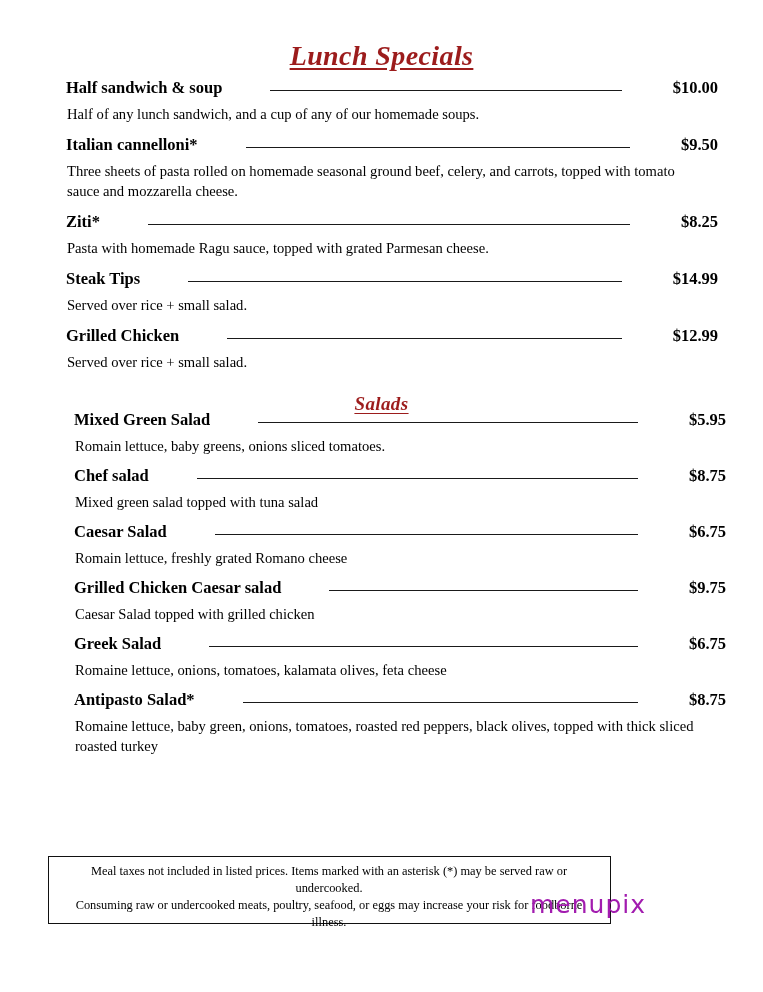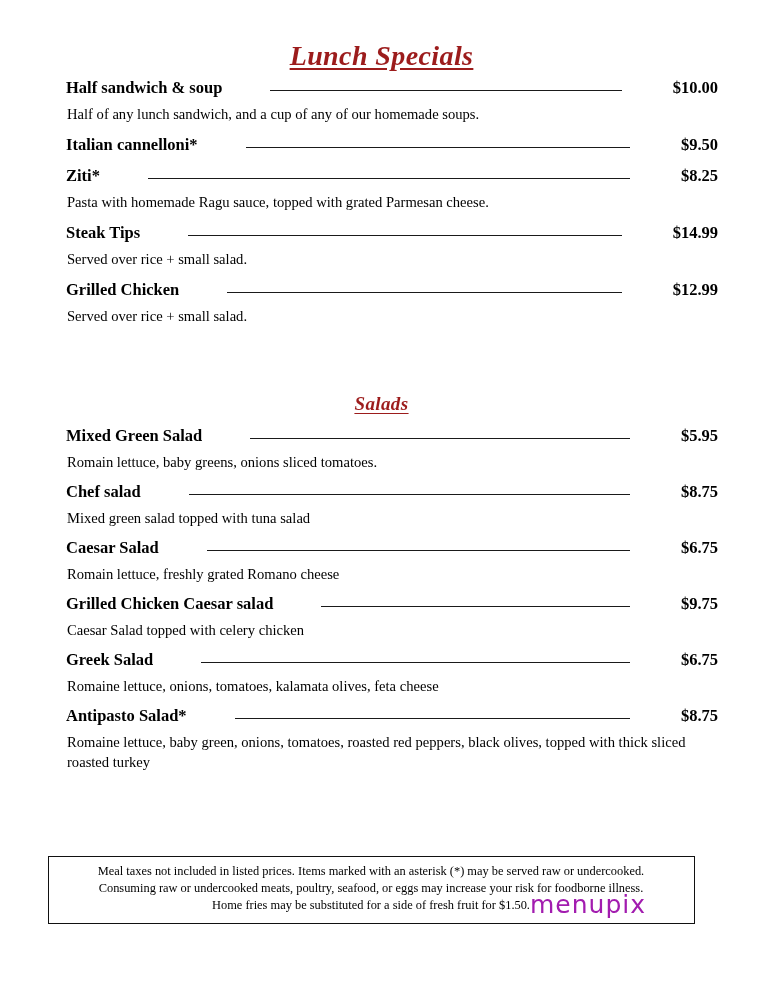--- a/index.html
+++ b/index.html
@@ -53,21 +53,22 @@
   }
 
   
   .content {
     position: absolute;
     left: 66px;
     top: 78px;
     width: 652px;
   }
   .content.salads {
-    top: 426px;
+    top: 410px;
+    margin-left: 8px;
   }
 
   
   .item-row {
     display: flex;
     align-items: baseline;
     width: 100%;
     white-space: nowrap;
     gap: 42px;
   }
@@ -118,21 +119,21 @@
     margin-top: 15px;
     margin-left: 1px;
   }
   .addon-line u { text-decoration: underline; }
 
   
   .disclaimer {
     position: absolute;
     left: 48px;
     top: 856px;
-    width: 647px;
+    width: 563px;
     height: 68px;
     box-sizing: border-box;
     border: 1.3px solid #111111;
     padding: 6px 11px 0 10px;
     text-align: center;
   }
   .disclaimer p {
     margin: 0;
     font-size: 12.4px;
     line-height: 17px;
@@ -169,20 +170,21 @@
       </div>
       <div class="item-desc">Half of any lunch sandwich,  and a cup of any of our homemade soups.</div>
     </div>
 
     <div class="item-block">
       <div class="item-row">
         <div class="item-name">Italian cannelloni*</div>
         <div class="leader"></div>
         <div class="item-price">$9.50</div>
       </div>
+      <div class="item-desc">Three sheets of pasta rolled on homemade  seasonal  ground  beef, celery, and carrots, topped with tomato sauce and mozzarella cheese.</div>
     </div>
 
     <div class="item-block">
       <div class="item-row">
         <div class="item-name">Ziti*</div>
         <div class="leader"></div>
         <div class="item-price">$8.25</div>
       </div>
       <div class="item-desc">Pasta with homemade  Ragu sauce, topped with grated Parmesan cheese.</div>
     </div>
@@ -239,21 +241,21 @@
       </div>
       <div class="item-desc">Romain lettuce, freshly grated Romano cheese</div>
     </div>
 
     <div class="item-block tight">
       <div class="item-row">
         <div class="item-name">Grilled Chicken Caesar salad</div>
         <div class="leader"></div>
         <div class="item-price">$9.75</div>
       </div>
-      <div class="item-desc">Caesar Salad topped with celery chicken</div>
+      <div class="item-desc">Caesar Salad topped with grilled chicken</div>
     </div>
 
     <div class="item-block tight">
       <div class="item-row">
         <div class="item-name">Greek Salad</div>
         <div class="leader"></div>
         <div class="item-price">$6.75</div>
       </div>
       <div class="item-desc">Romaine lettuce, onions, tomatoes, kalamata  olives,  feta cheese</div>
     </div>
@@ -266,18 +268,17 @@
       </div>
       <div class="item-desc">Romaine lettuce, baby green, onions, tomatoes, roasted red peppers, black olives, topped with thick sliced roasted turkey</div>
     </div>
 
 
   </div>
 
   <div class="disclaimer">
     <p>Meal taxes not included in listed prices. Items marked with an asterisk (*) may be served raw or undercooked.</p>
     <p>Consuming raw or undercooked meats, poultry,  seafood, or eggs may increase your risk for foodborne illness.</p>
-    <p>Home fries may be substituted for a side of fresh fruit for $1.50.</p>
   </div>
 
   <div class="watermark">menupix</div>
 
 </div>
 
 </body></html>

